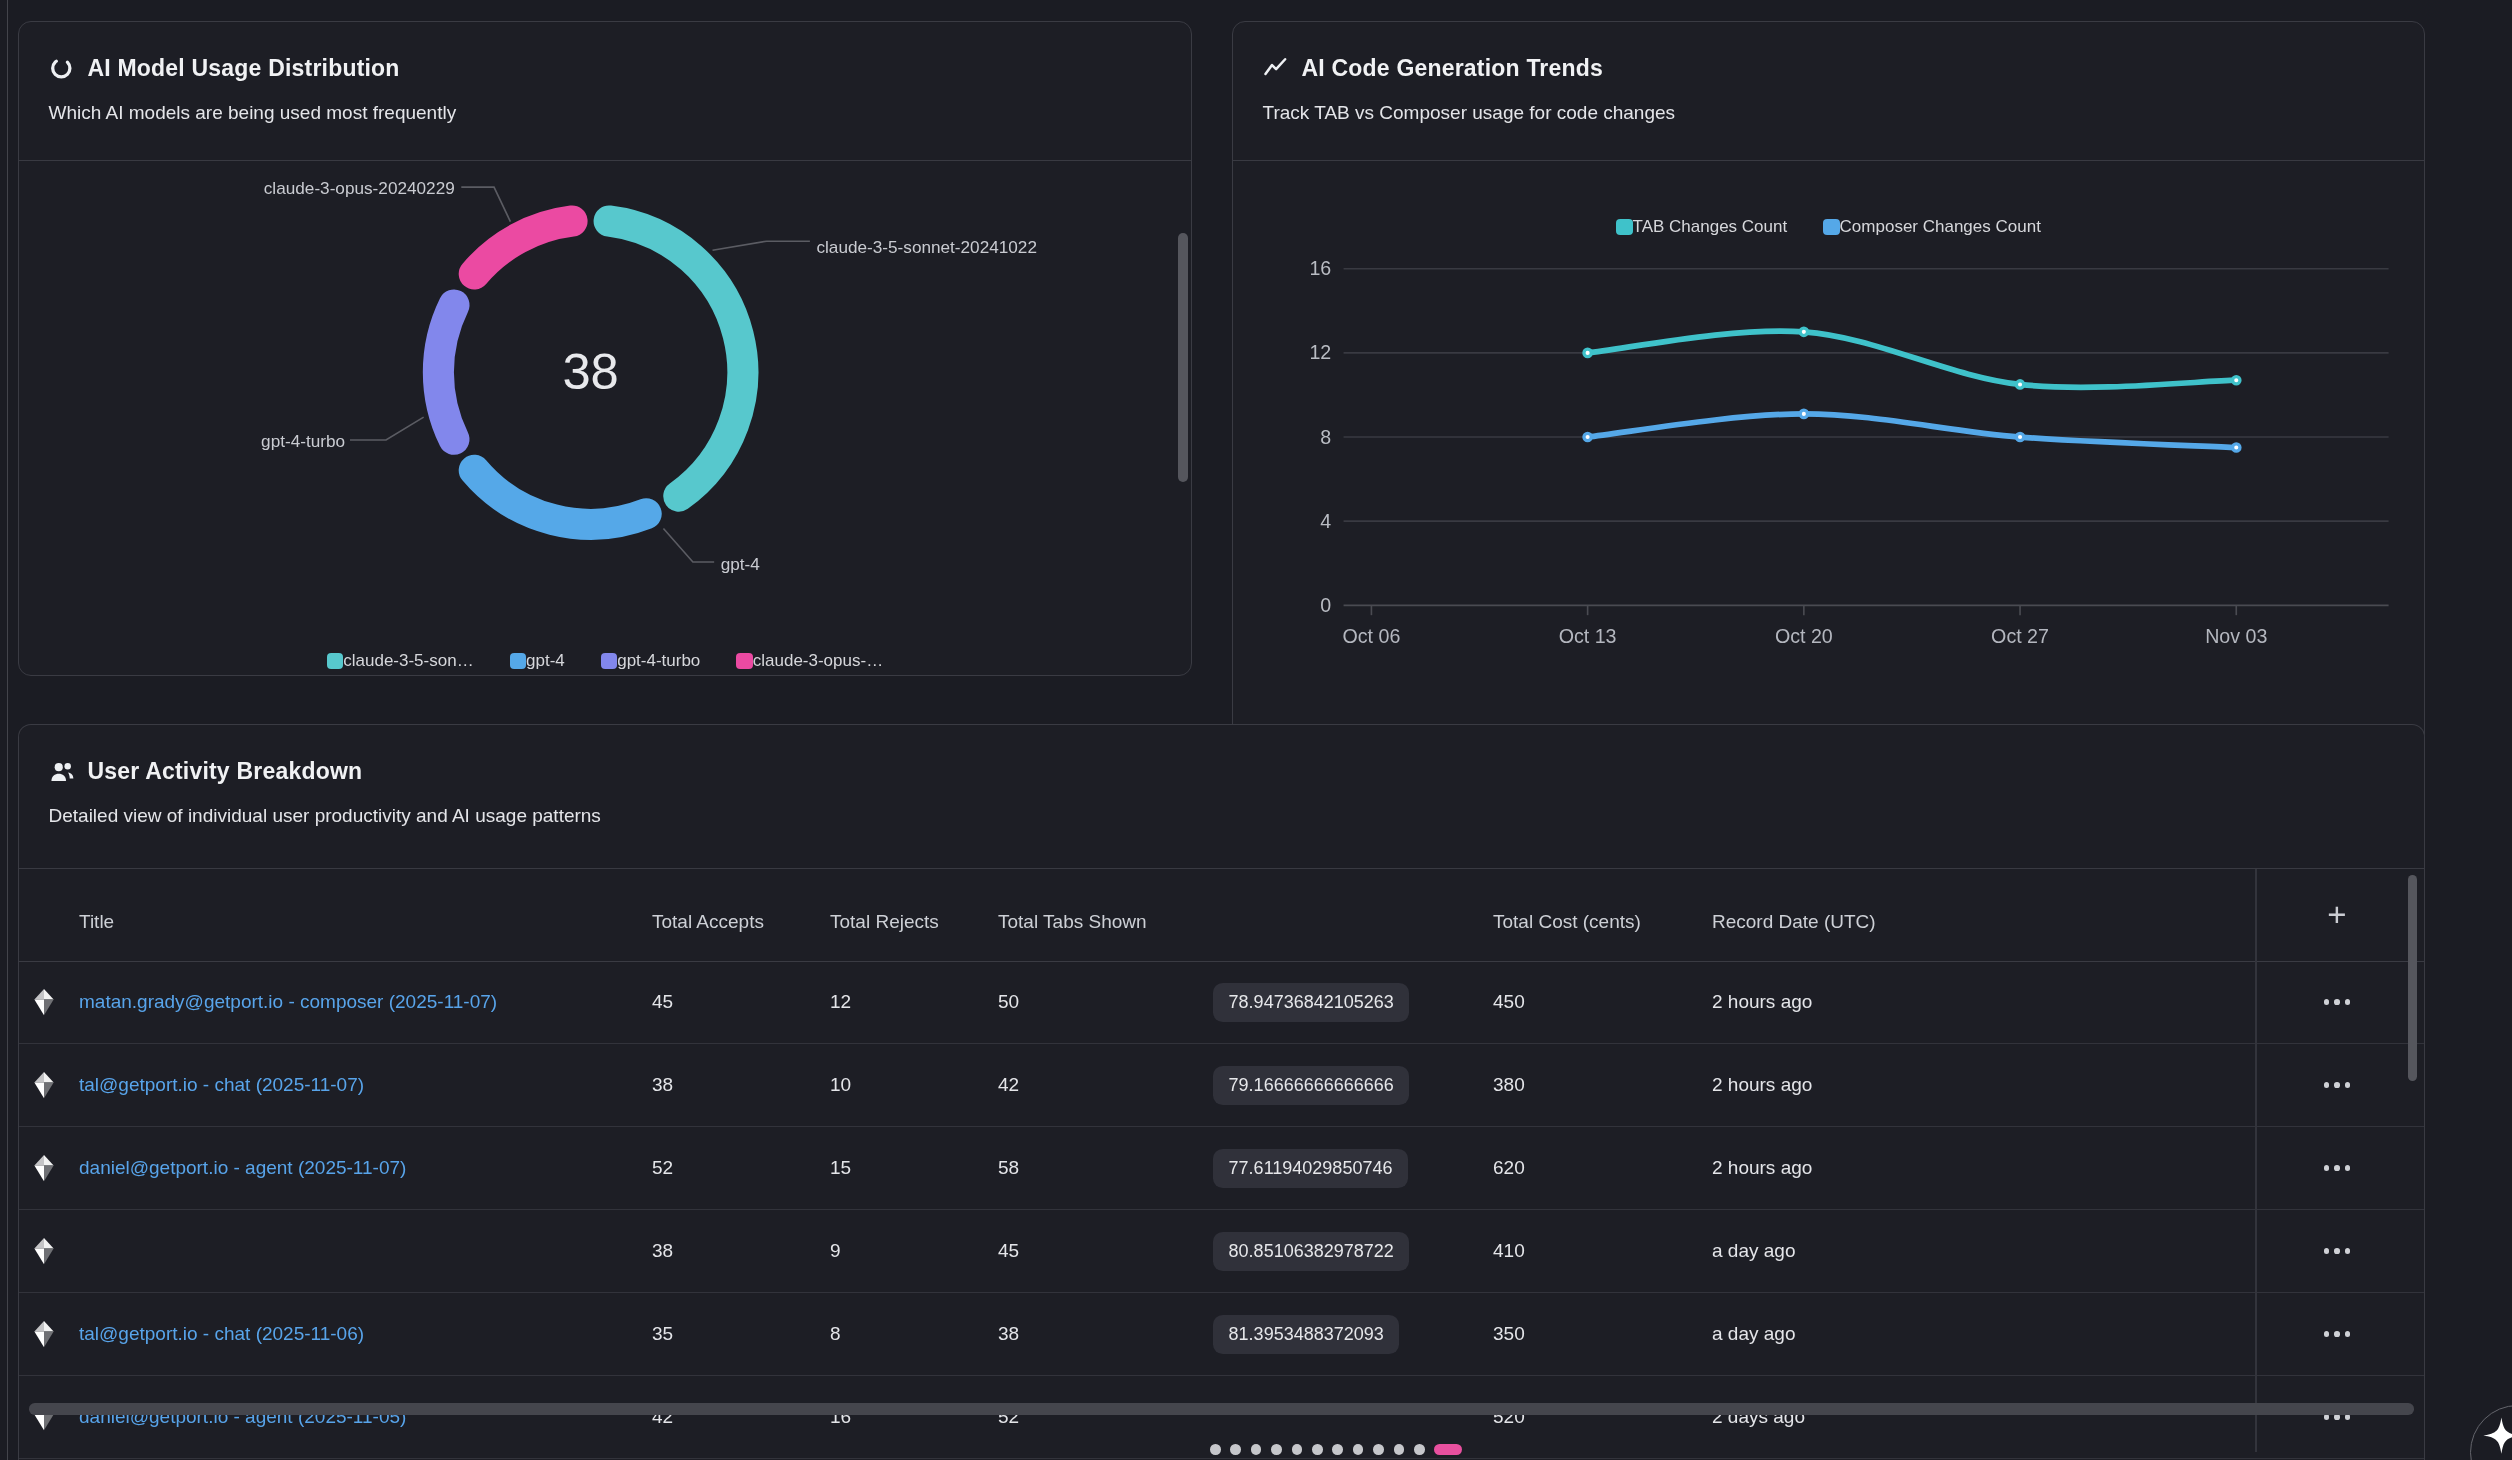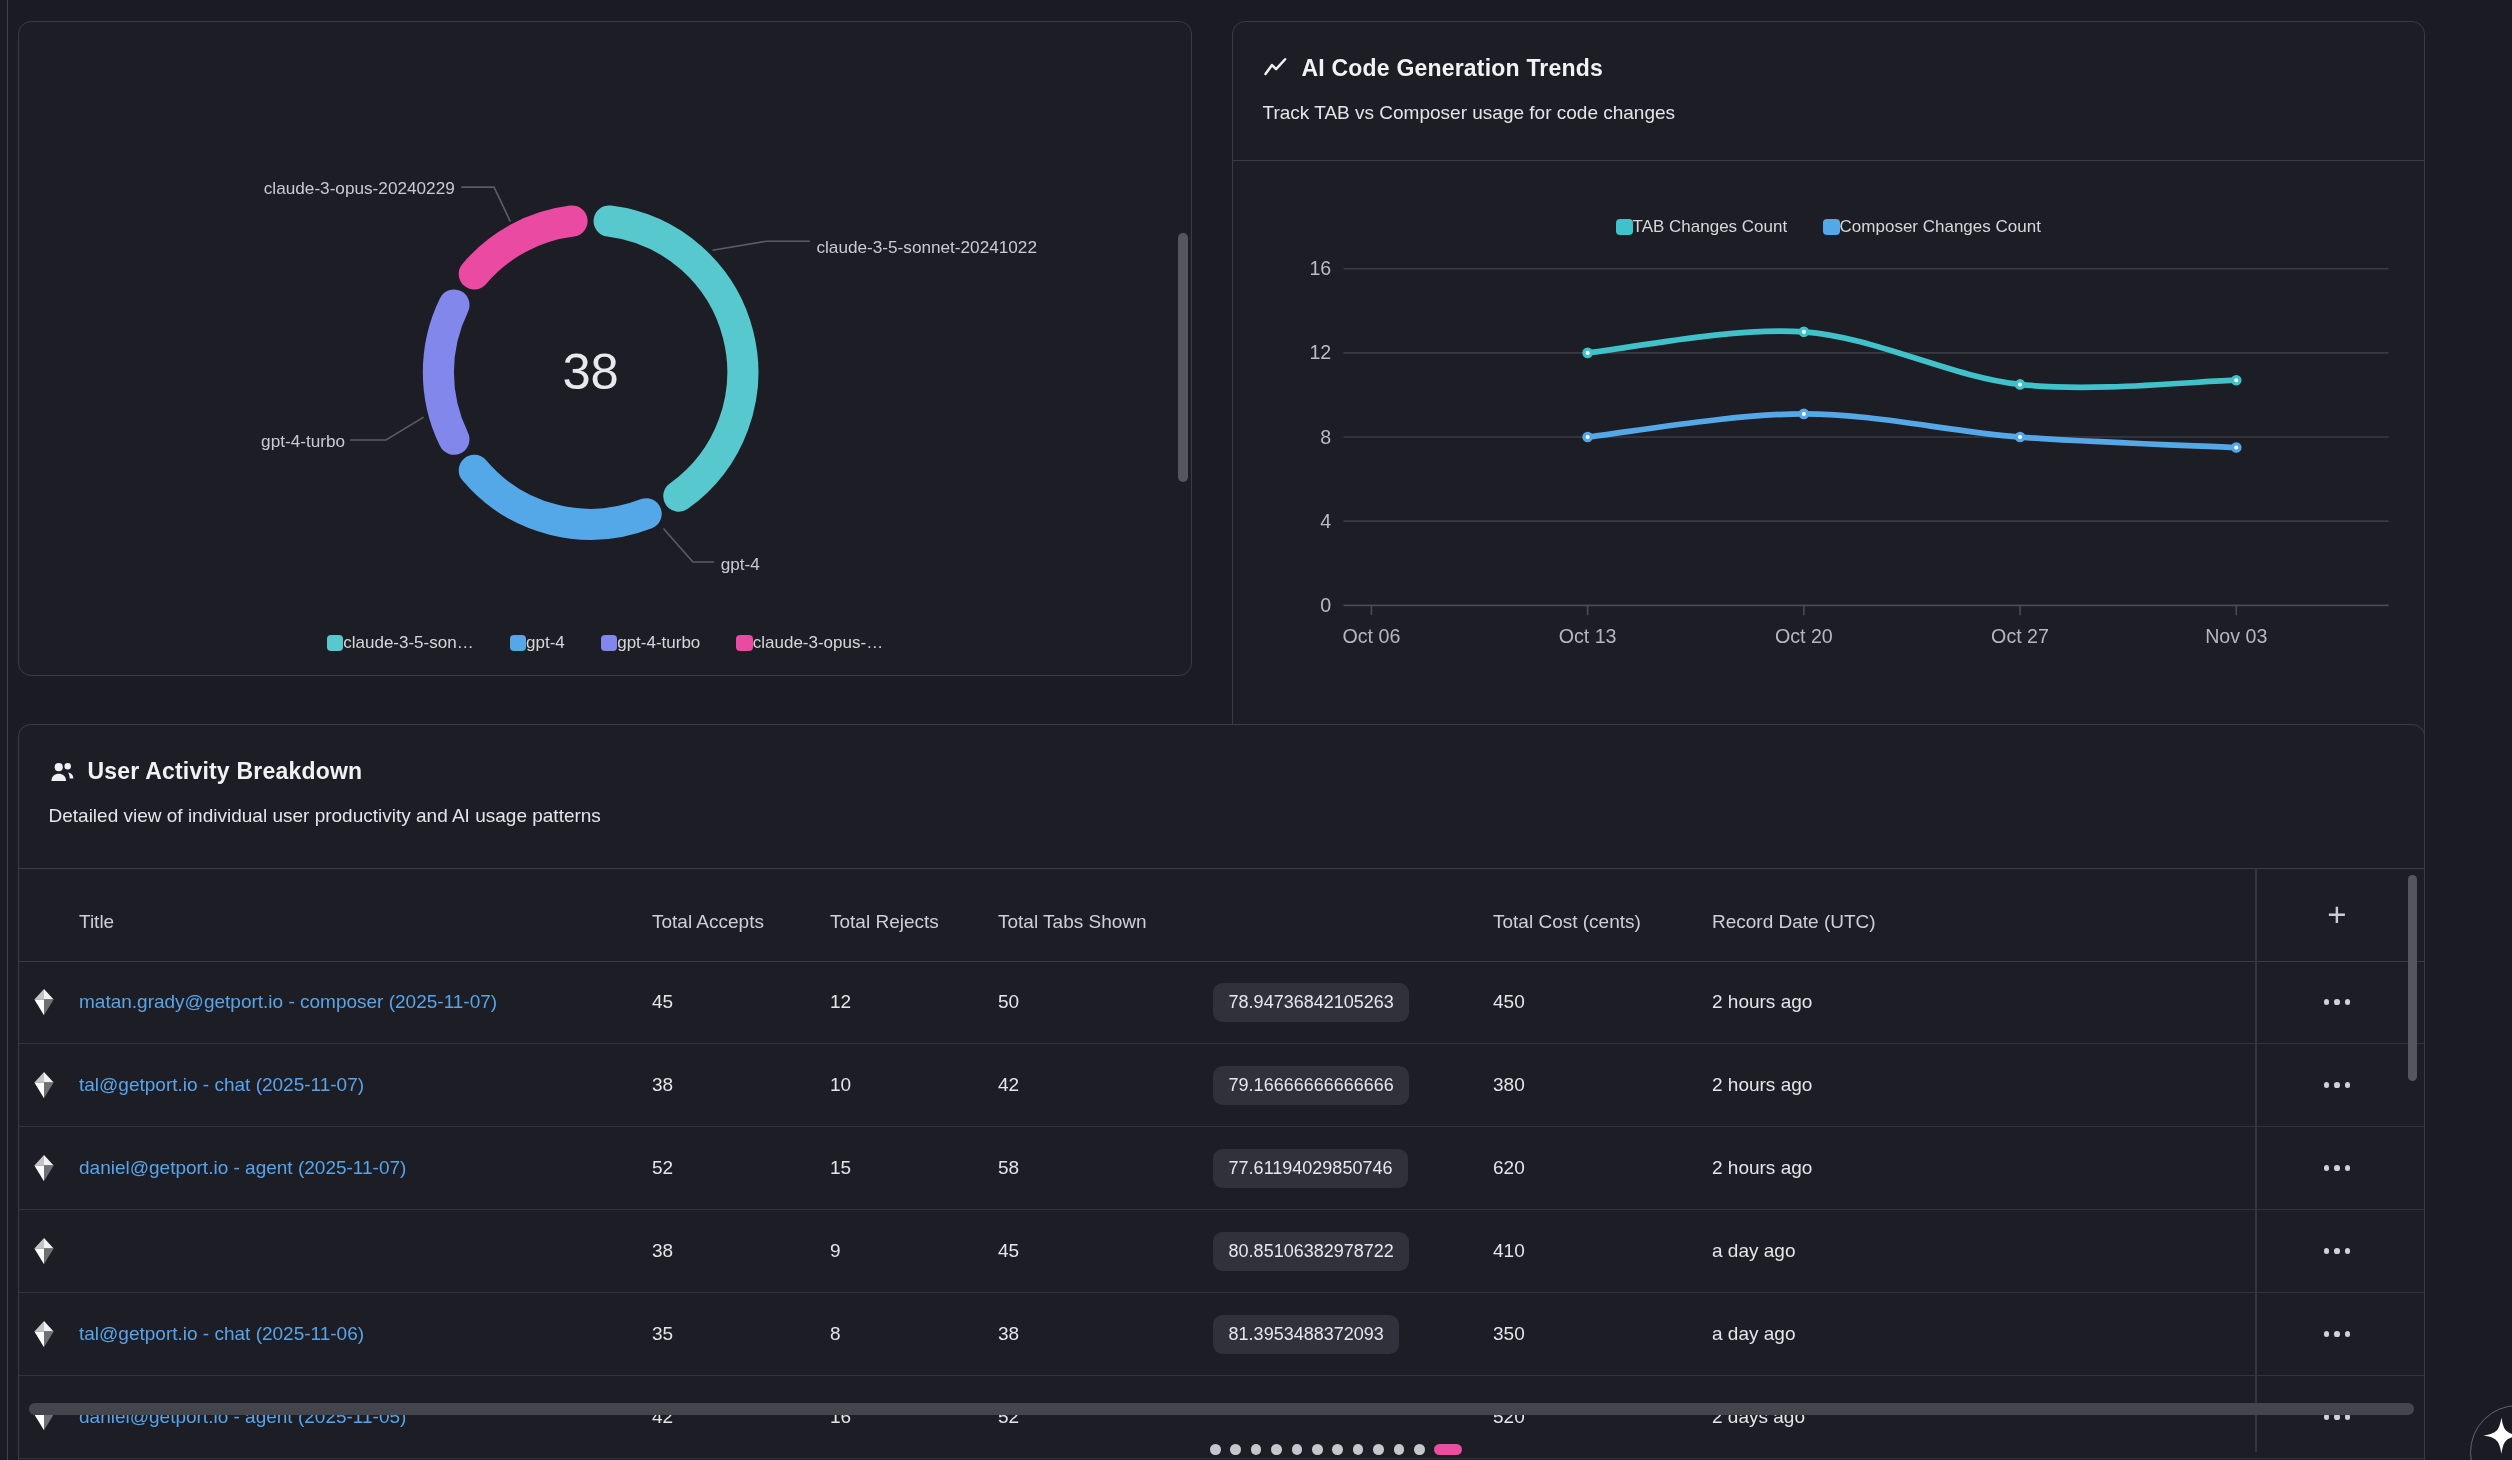--- a/index.html
+++ b/index.html
@@ -20,21 +20,21 @@
   .card-header{box-sizing:border-box;padding:33px 29.5px 0 29.5px;border-bottom:1.6px solid #393a42;}
   #card-model-usage .card-header,#card-code-trends .card-header{height:139px;}
   #card-user-activity .card-header{height:144px;}
   .title-row{display:flex;align-items:center;gap:13px;}
   .card-title{font-size:23px;font-weight:700;color:#f1f2f4;letter-spacing:0.2px;}
   .card-subtitle{margin-top:19.7px;font-size:19px;font-weight:400;color:#e4e5e9;}
   .hdr-icon{width:26px;height:26px;flex:0 0 auto;display:flex;align-items:center;justify-content:center;}
 
   
   .legend-row{position:absolute;left:0;right:0;display:flex;justify-content:center;gap:36px;}
-  #donut-legend{bottom:22px;margin-top:11px;}
+  #donut-legend{bottom:4px;margin-top:11px;}
   #line-legend{top:195px;}
   .legend-item{display:flex;align-items:center;gap:0;}
   .legend-swatch{width:16.4px;height:16.4px;border-radius:4.1px;}
   .legend-label{font-size:17px;color:#d6d7db;}
 
   
   .v-thumb{position:absolute;width:9.8px;border-radius:4.9px;background:#55565d;}
   #donut-vthumb{right:3.3px;top:211px;height:249px;}
   #table-vthumb{right:6.6px;top:150px;height:206px;}
   .h-thumb{position:absolute;left:9.8px;right:9.8px;top:678px;height:11.5px;border-radius:5.7px;background:#45464d;z-index:6;}
@@ -71,20 +71,31 @@
   #ai-fab{position:absolute;left:2470px;top:1405px;width:95px;height:95px;border:1.6px solid #64656c;border-radius:50%;box-sizing:border-box;z-index:9;cursor:pointer;}
 
   svg text{font-family:"Liberation Sans", sans-serif;}
 </style>
 </head>
 <body>
 
 <div class="page-edge-line"></div>
 
 <div class="card" id="card-model-usage">
+  <div class="card-header">
+    <div class="title-row">
+      <span class="hdr-icon">
+        <svg width="24.6" height="24.6" viewBox="0 0 30 30">
+          <circle cx="15" cy="15" r="10.5" fill="none" stroke="#eef0f3" stroke-width="4" stroke-dasharray="51 15" stroke-linecap="round" transform="rotate(-45 15 15)"></circle>
+        </svg>
+      </span>
+      <span class="card-title">AI Model Usage Distribution</span>
+    </div>
+    <div class="card-subtitle">Which AI models are being used most frequently</div>
+  </div>
 
   <svg id="donut-svg" width="1171" height="491" viewBox="0 0 1430 600" style="position:absolute;left:0;top:139px;">
       <path d="M720.6676978733574,73.38641579471411 A186,186 0 0 1 805.8019994016331,409.5741697157213" fill="none" stroke="#57c8cd" stroke-width="38" stroke-linecap="round"></path>
       <path d="M765.9307088418391,431.1514331336743 A186,186 0 0 1 555.8457514721466,377.9506966444184" fill="none" stroke="#55a8e8" stroke-width="38" stroke-linecap="round"></path>
       <path d="M531.0496402707296,339.9974230465032 A186,186 0 0 1 531.0496402707295,176.002576953497" fill="none" stroke="#8287ec" stroke-width="38" stroke-linecap="round"></path>
       <path d="M555.8457514721465,138.0493033555817 A186,186 0 0 1 675.3323021266426,73.38641579471408" fill="none" stroke="#eb4aa2" stroke-width="38" stroke-linecap="round"></path>
       <text x="698" y="262" text-anchor="middle" dominant-baseline="middle" fill="#e8e9ec" font-size="62">38</text>
       <polyline points="540,32 580,32 600,74" fill="none" stroke="#5b5c63" stroke-width="2"></polyline>
       <text x="532" y="40" text-anchor="end" fill="#c9cbd1" font-size="21">claude-3-opus-20240229</text>
       <polyline points="847,109 913,98 966,98" fill="none" stroke="#5b5c63" stroke-width="2"></polyline>

